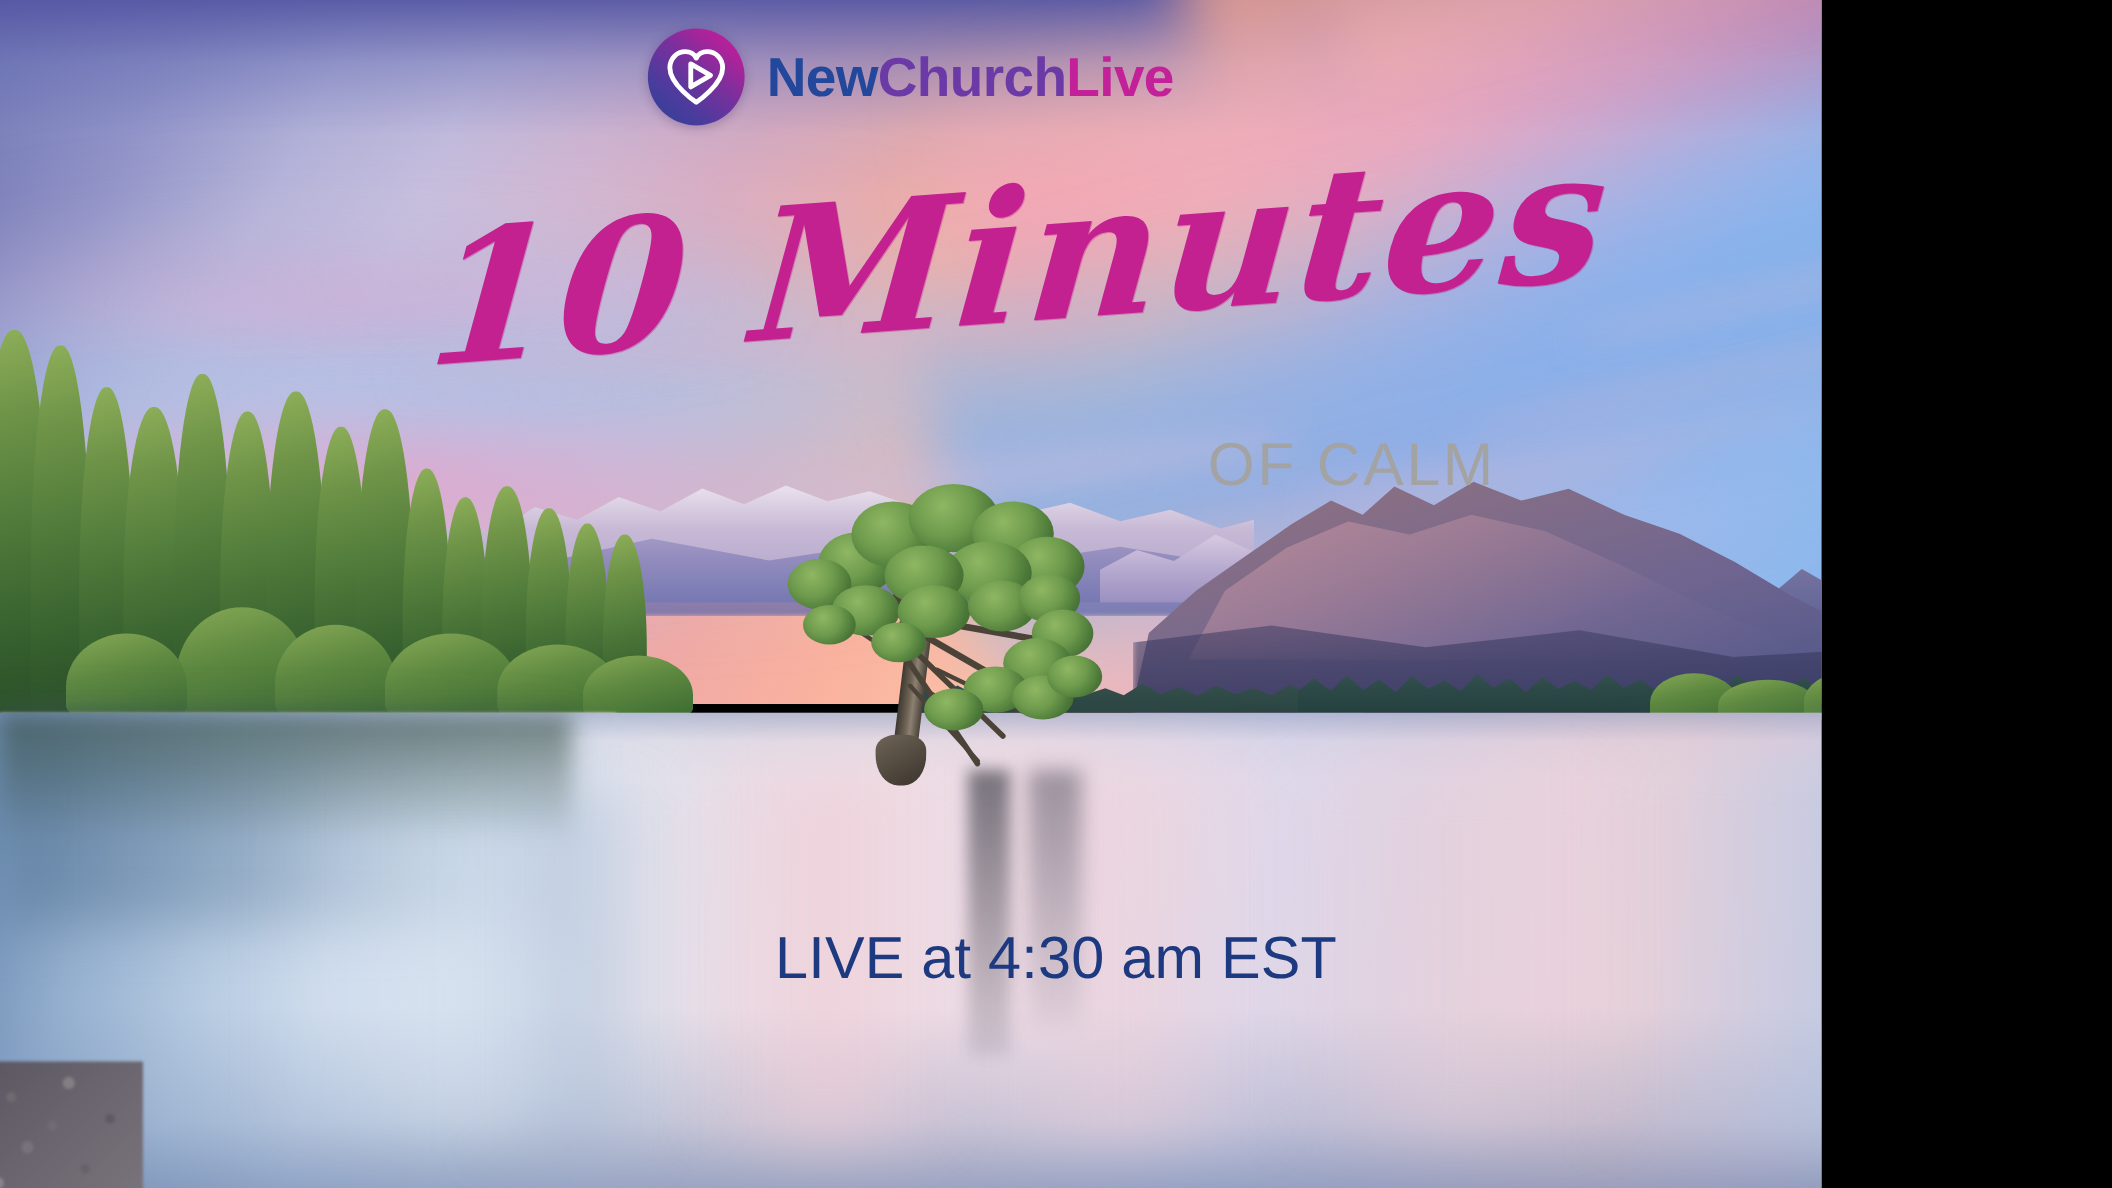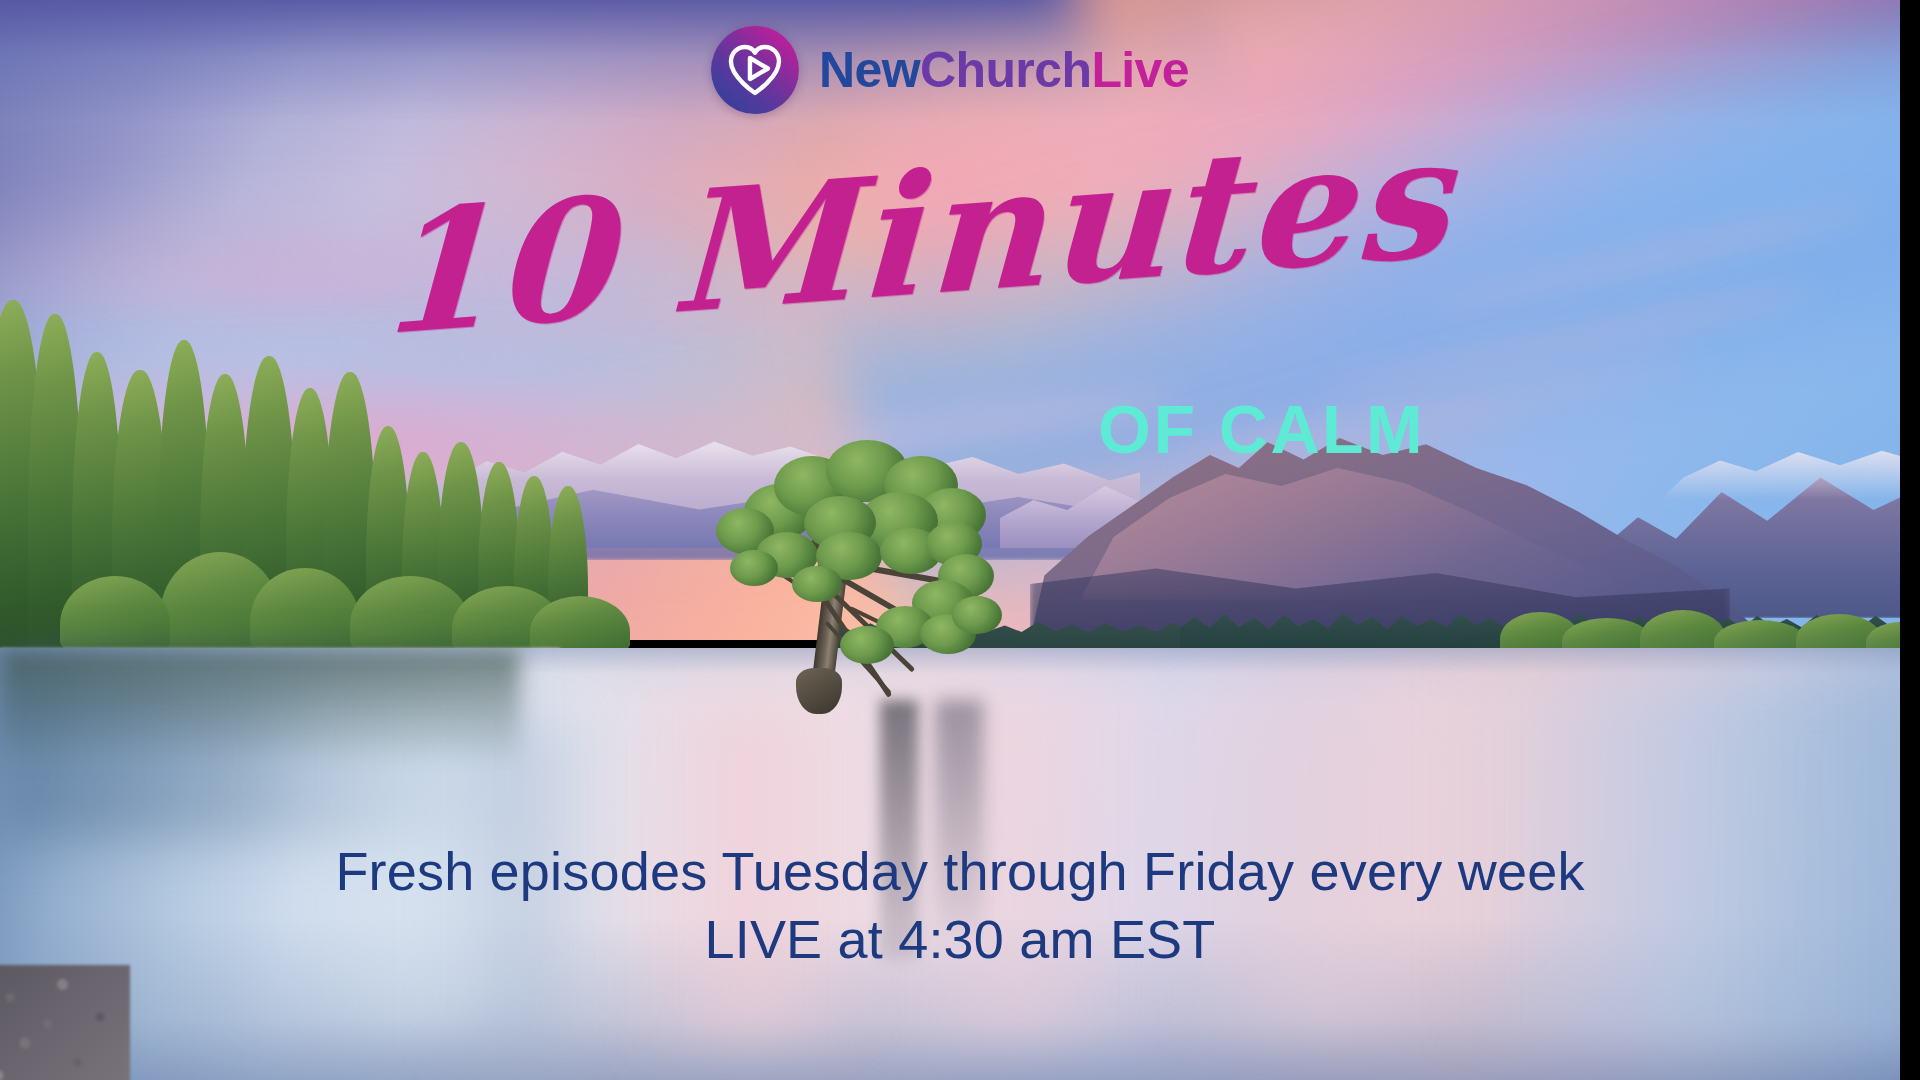--- a/index.html
+++ b/index.html
@@ -1,21 +1,21 @@
 <!DOCTYPE html>
 <html><head>
 <meta charset="utf-8">
 <title>10 Minutes of Calm</title>
 <style>
   * { margin:0; padding:0; box-sizing:border-box; }
   html,body { width:1920px; height:1080px; overflow:hidden; background:#000; }
   body { font-family:"Liberation Sans", sans-serif; }
 
   #stage {
-    position:relative; width:1900px; height:1080px; overflow:hidden;
+    position:relative; width:1656px; height:1080px; overflow:hidden;
   }
 
   
   .photo { position:absolute; inset:0; overflow:hidden; }
 
   
   .sky {
     position:absolute; left:0; top:0; width:1920px; height:640px;
     background:
       linear-gradient(to bottom,
@@ -349,22 +349,22 @@
     font-style:italic; font-weight:700;
     font-size:166px; line-height:1.0;
     color:#c3218f;
     letter-spacing:2px;
     transform:rotate(-4.2deg) skewX(-9deg);
     text-shadow:1px 1px 0 rgba(190,30,140,0.35);
     position:relative; left:-34px;
   }
   .ofcalm {
     position:absolute; left:1098px; top:390px;
-    font-size:68px; font-weight:700; letter-spacing:2.5px;
-    color:#5eead4; white-space:nowrap;
+    font-size:55px; font-weight:400; letter-spacing:2.5px;
+    color:#a3a3a3; white-space:nowrap;
     font-family:"Liberation Sans", sans-serif;
   }
 
   .bottom-text {
     position:absolute; left:0; top:838px; width:1920px; text-align:center;
   }
   .bt-line {
     color:#1d3a80; font-size:54px; font-weight:400; line-height:1.25;
     letter-spacing:0.2px; font-family:"Liberation Sans", sans-serif;
   }
@@ -505,17 +505,16 @@
     <div class="wordmark"><span class="wm-new">New</span><span class="wm-church">Church</span><span class="wm-live">Live</span></div>
   </div>
 
   <div class="script-line">
     <span class="script">10 Minutes</span>
   </div>
 
   <div class="ofcalm">OF CALM</div>
 
   <div class="bottom-text">
-    <div class="bt-line">Fresh episodes Tuesday through Friday every week</div>
     <div class="bt-line">LIVE at 4:30 am EST</div>
   </div>
 
 </div>
 
 </body></html>

